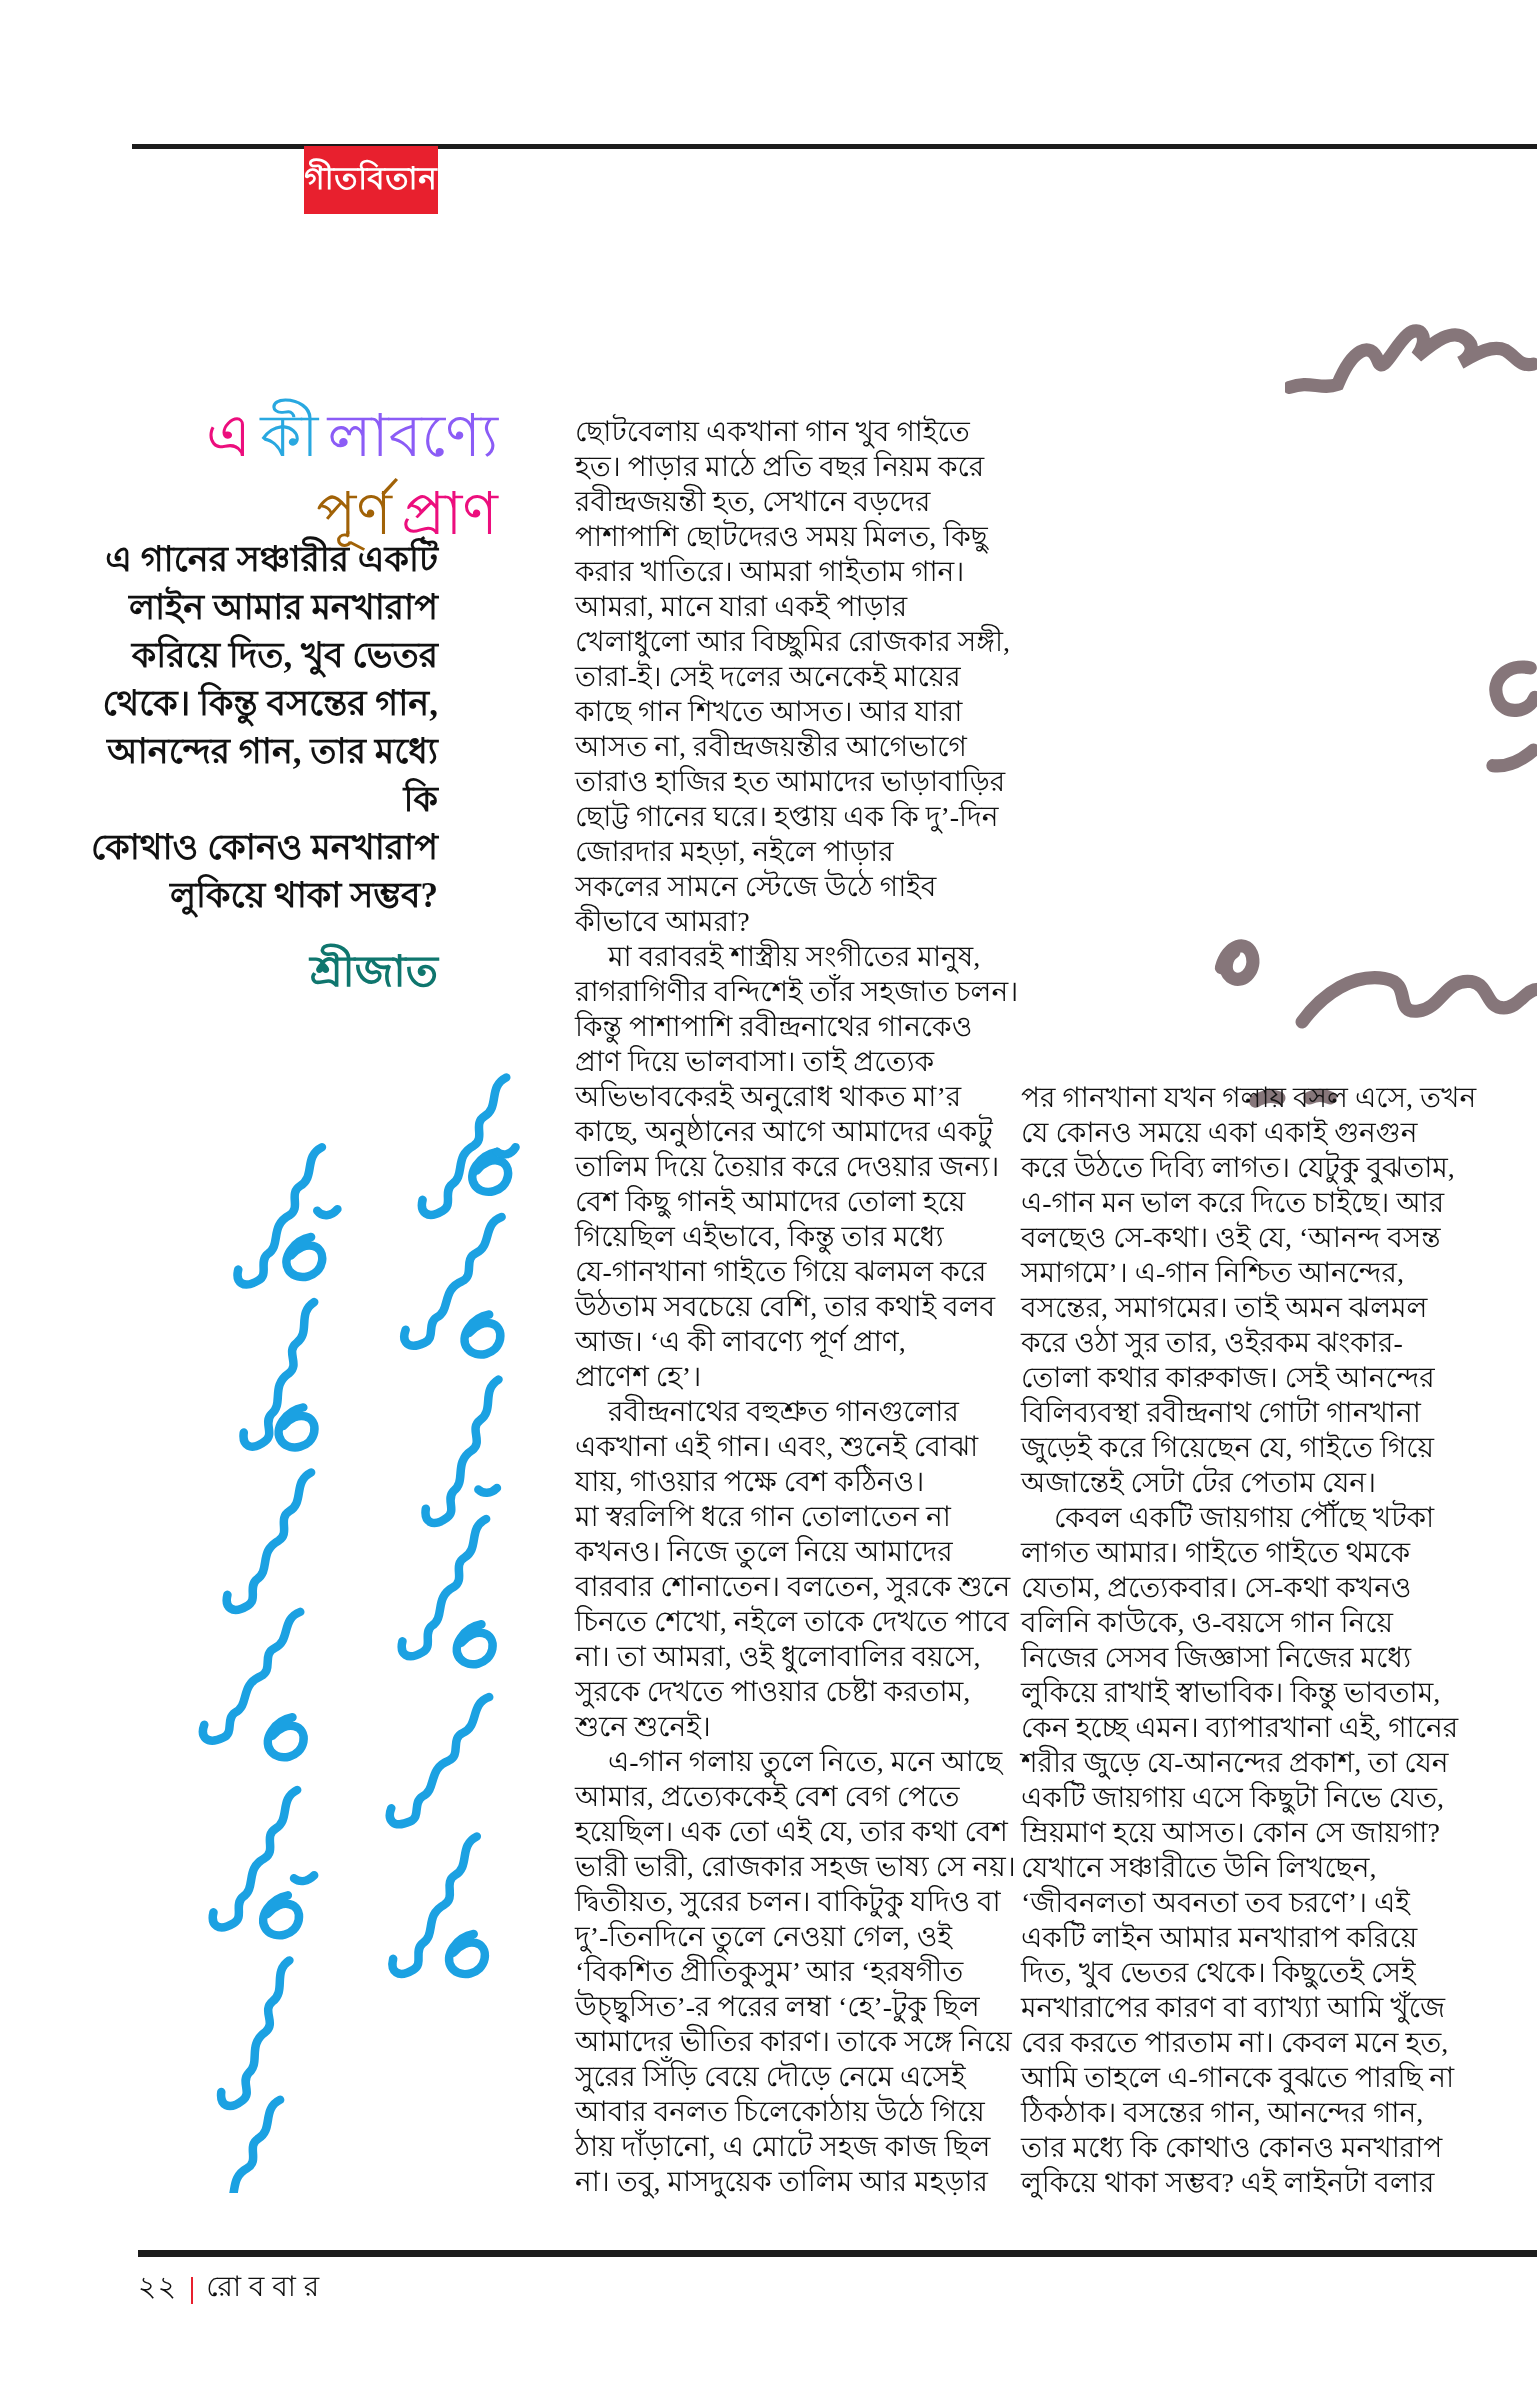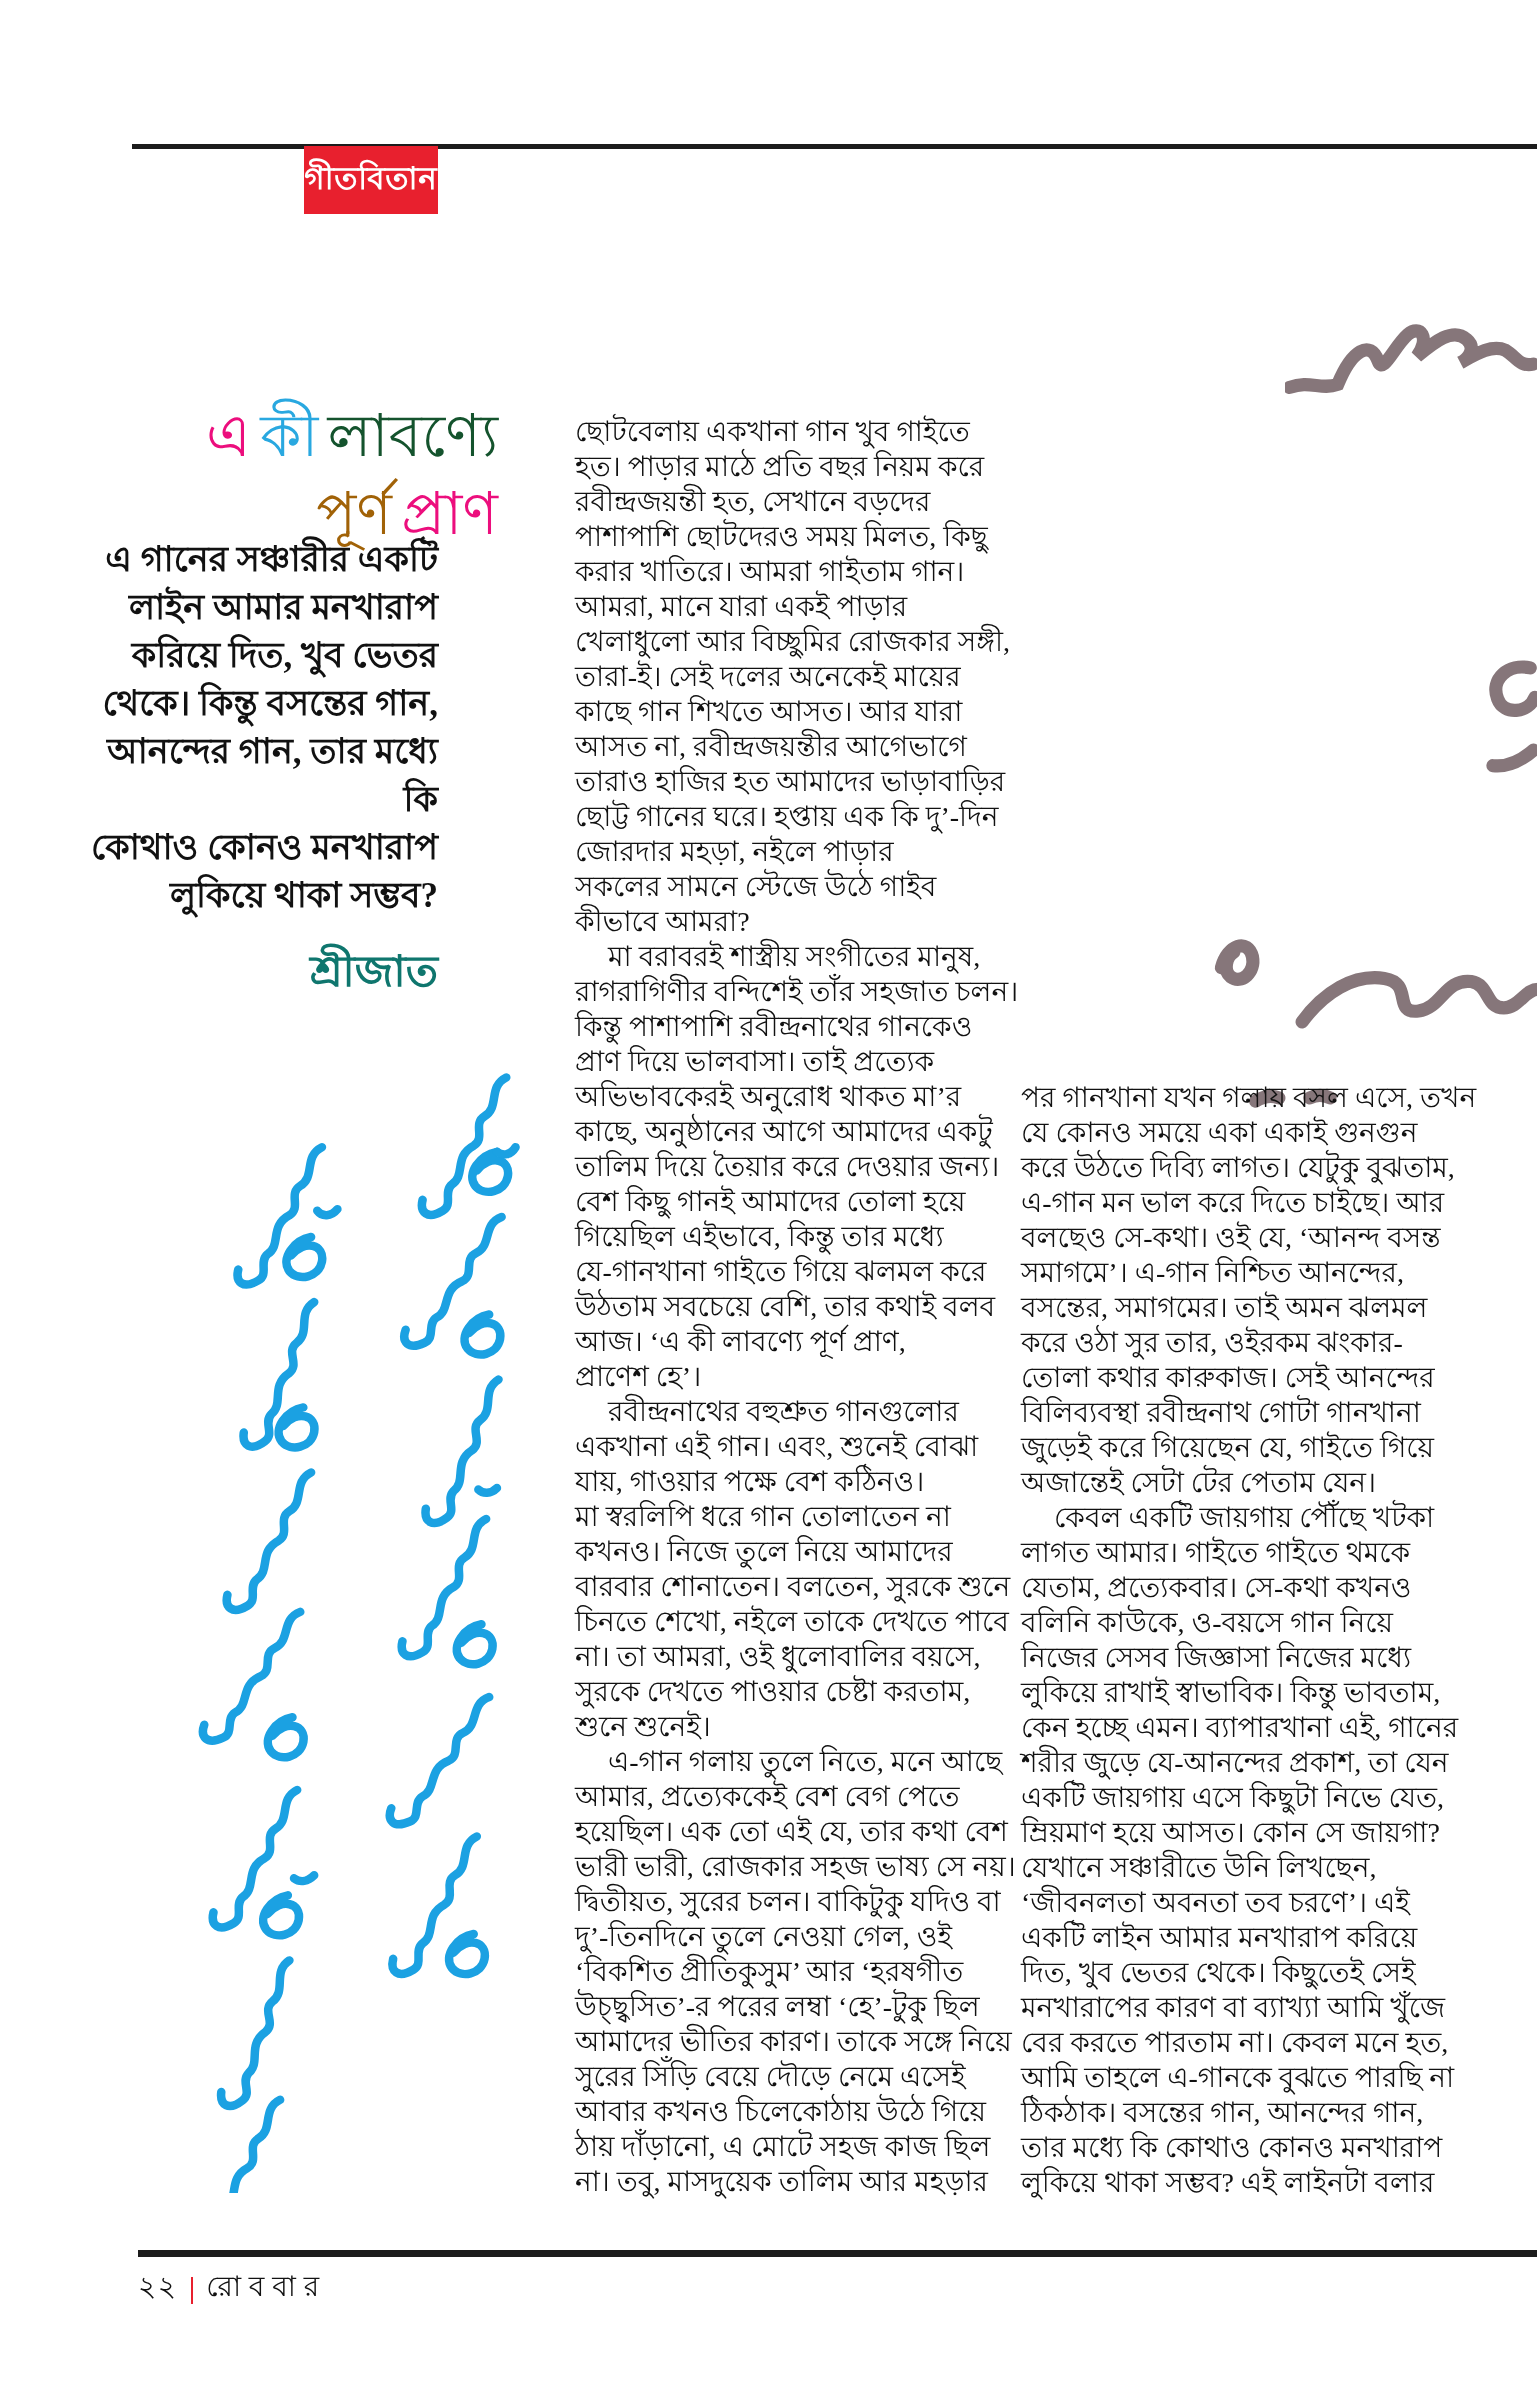--- a/index.html
+++ b/index.html
@@ -44,21 +44,21 @@
 </head>
 <body>
 
 <div class="abs rule-top"></div>
 
 <div class="abs section-tag">
   <span>গীতবিতান</span>
 </div>
 
 <div class="abs headline">
-  <div><span style="color: rgb(236, 14, 125);">এ</span><span style="color: rgb(41, 168, 224);">কী</span><span style="color: #14532d; margin-top: 28px;">লাবণ্যে</span></div>
+  <div><span style="color: rgb(236, 14, 125);">এ</span><span style="color: rgb(41, 168, 224);">কী</span><span style="color: #8b5cf6; margin-top: 28px;">লাবণ্যে</span></div>
   <div><span style="color: #a16207;">পূর্ণ</span><span style="color: rgb(236, 14, 125);">প্রাণ</span></div>
 </div>
 
 <div class="abs standfirst">
     <div>এ গানের সঞ্চারীর একটি</div>
     <div>লাইন আমার মনখারাপ</div>
     <div>করিয়ে দিত, খুব ভেতর</div>
     <div>থেকে। কিন্তু বসন্তের গান,</div>
     <div>আনন্দের গান, তার মধ্যে কি</div>
     <div>কোথাও কোনও মনখারাপ</div>
@@ -165,21 +165,21 @@
     <div class="indent">এ-গান গলায় তুলে নিতে, মনে আছে</div>
     <div>আমার, প্রত্যেককেই বেশ বেগ পেতে</div>
     <div>হয়েছিল। এক তো এই যে, তার কথা বেশ</div>
     <div>ভারী ভারী, রোজকার সহজ ভাষ্য সে নয়।</div>
     <div>দ্বিতীয়ত, সুরের চলন। বাকিটুকু যদিও বা</div>
     <div>দু’-তিনদিনে তুলে নেওয়া গেল, ওই</div>
     <div>‘বিকশিত প্রীতিকুসুম’ আর ‘হরষগীত</div>
     <div>উচ্ছ্বসিত’-র পরের লম্বা ‘হে’-টুকু ছিল</div>
     <div>আমাদের ভীতির কারণ। তাকে সঙ্গে নিয়ে</div>
     <div>সুরের সিঁড়ি বেয়ে দৌড়ে নেমে এসেই</div>
-    <div>আবার কখনও চিলেকোঠায় উঠে গিয়ে</div>
+    <div>আবার বনলত চিলেকোঠায় উঠে গিয়ে</div>
     <div>ঠায় দাঁড়ানো, এ মোটে সহজ কাজ ছিল</div>
     <div>না। তবু, মাসদুয়েক তালিম আর মহড়ার</div>
   </div>
 <div class="abs bodycol col-right">
     <div>পর গানখানা যখন গলায় বসল এসে, তখন</div>
     <div>যে কোনও সময়ে একা একাই গুনগুন</div>
     <div>করে উঠতে দিব্যি লাগত। যেটুকু বুঝতাম,</div>
     <div>এ-গান মন ভাল করে দিতে চাইছে। আর</div>
     <div>বলছেও সে-কথা। ওই যে, ‘আনন্দ বসন্ত</div>
     <div>সমাগমে’। এ-গান নিশ্চিত আনন্দের,</div>

